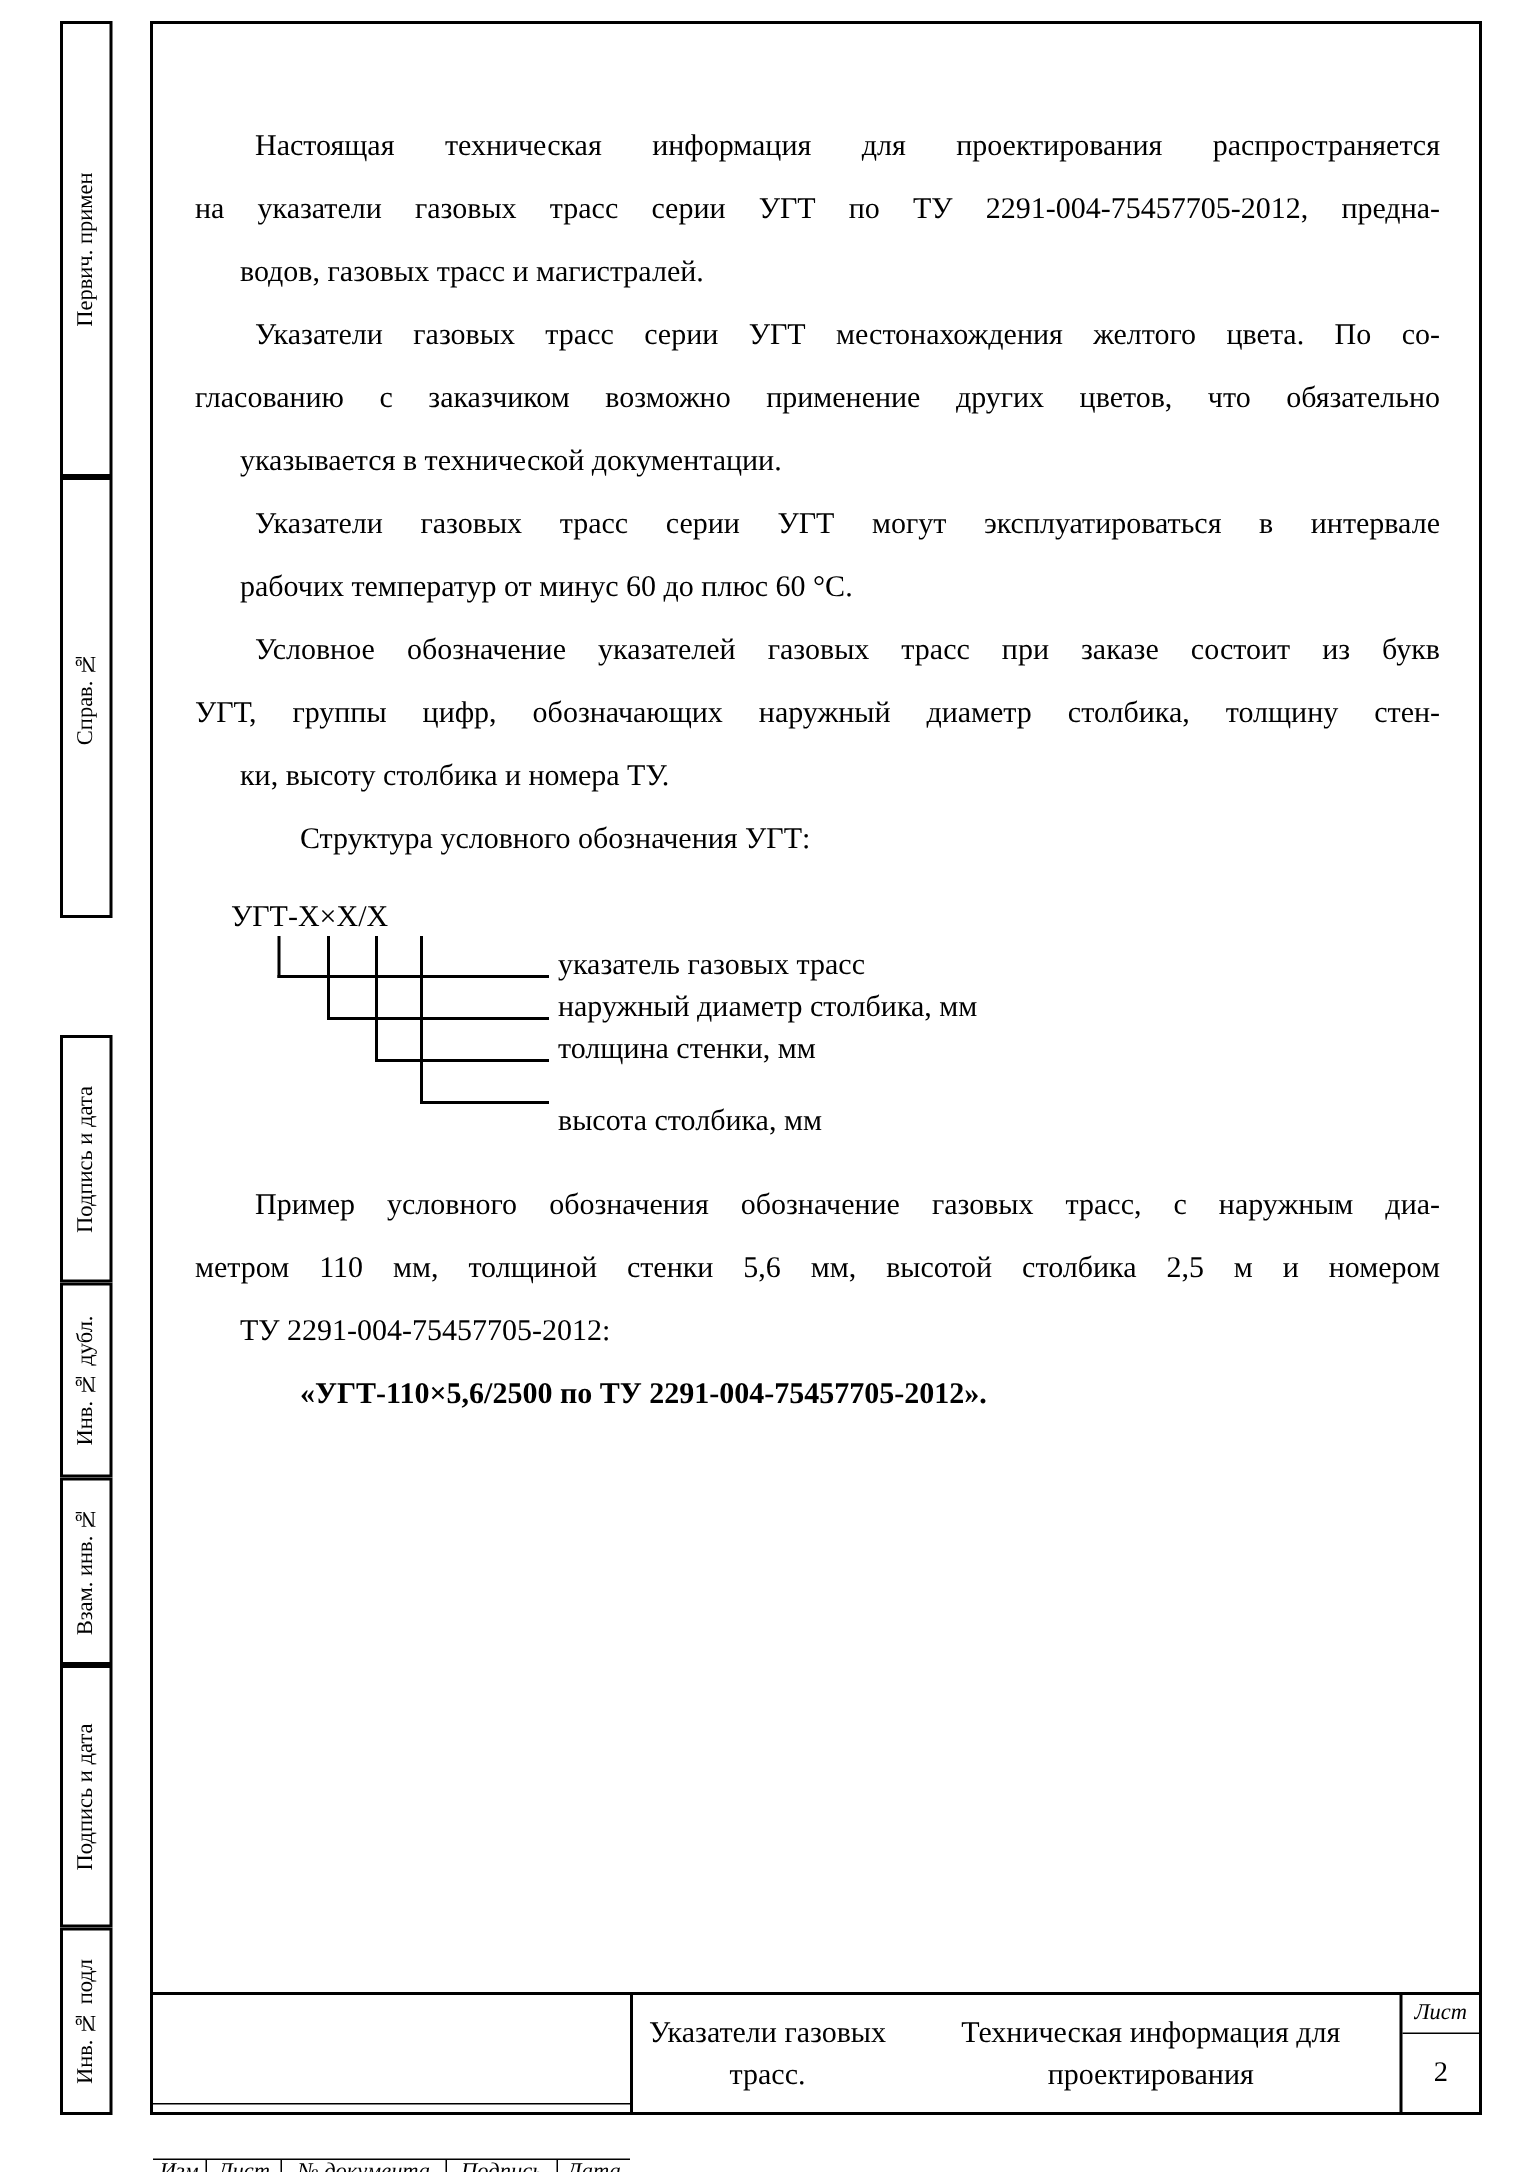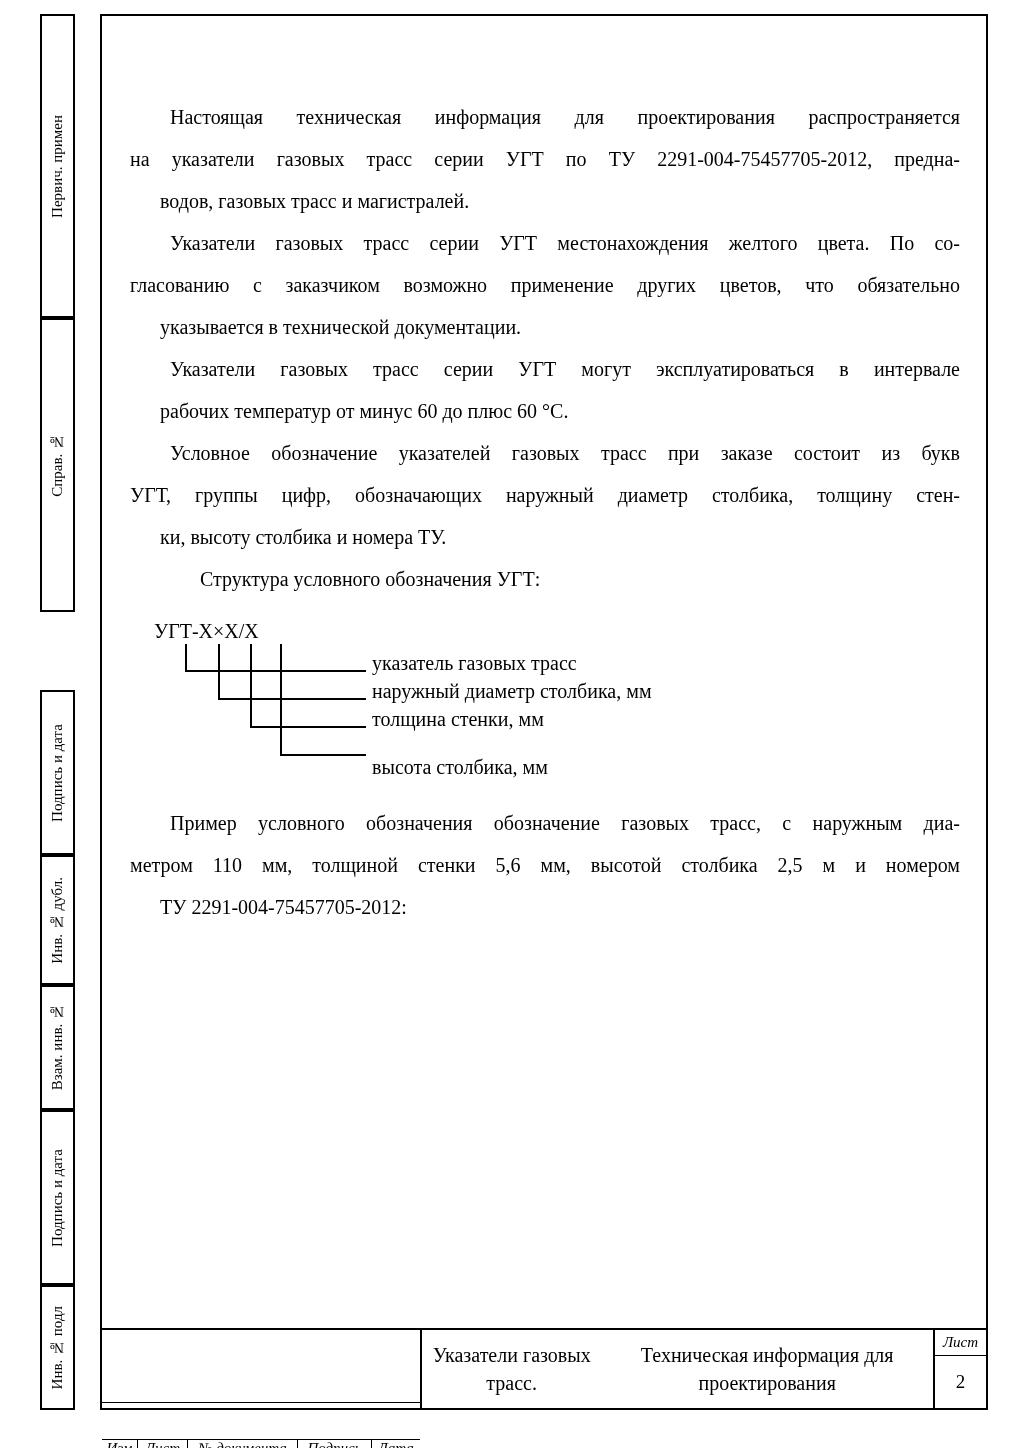--- a/index.html
+++ b/index.html
@@ -24,21 +24,21 @@
   .s3{top:690px;height:165px;} .s4{top:855px;height:130px;}
   .s5{top:985px;height:125px;} .s6{top:1110px;height:175px;}
   .s7{top:1285px;height:125px;}
 
   
   .frame {
     position:absolute; left:100px; top:14px; width:888px; height:1396px;
     border:2px solid #000; background:#fff;
   }
 
-  .content { position:absolute; left:28px; right:26px; top:80px; }
+  .content { position:absolute; left:28px; right:26px; top:60px; }
   .ln {
     font-size:20px; line-height:42px;
     text-align:justify; text-align-last:justify;
   }
   .ln-last { text-align-last:left;margin-left:30px; }
   .indent { text-indent:40px; }
   .bold { font-weight:bold; }
 
   
   .diagram { position:relative; height:158px; margin:18px 0 26px 0; }
@@ -137,20 +137,21 @@
         <div class="dg-label" style="top:32px;">указатель газовых трасс</div>
         <div class="dg-label" style="top:60px;">наружный диаметр столбика, мм</div>
         <div class="dg-label" style="top:88px;">толщина стенки, мм</div>
         <div class="dg-label" style="top:116px;margin-top:20px;">высота столбика, мм</div>
       </div>
 
       <div class="ln indent">Пример условного обозначения обозначение газовых трасс, с наружным диа-</div>
       <div class="ln">метром 110 мм, толщиной стенки 5,6 мм, высотой столбика 2,5 м и номером</div>
       <div class="ln ln-last">ТУ 2291-004-75457705-2012:</div>
 
+      <div class="ln ln-last indent bold">«УГТ-110×5,6/2500 по ТУ 2291-004-75457705-2012».</div>
 
     </div>
 
     <div class="tb">
       <div class="tb-left">
         <div class="tb-row tb-row-1">
           <div class="tb-cell c1"></div>
           <div class="tb-cell c2"></div>
           <div class="tb-cell c3"></div>
           <div class="tb-cell c4"></div>

